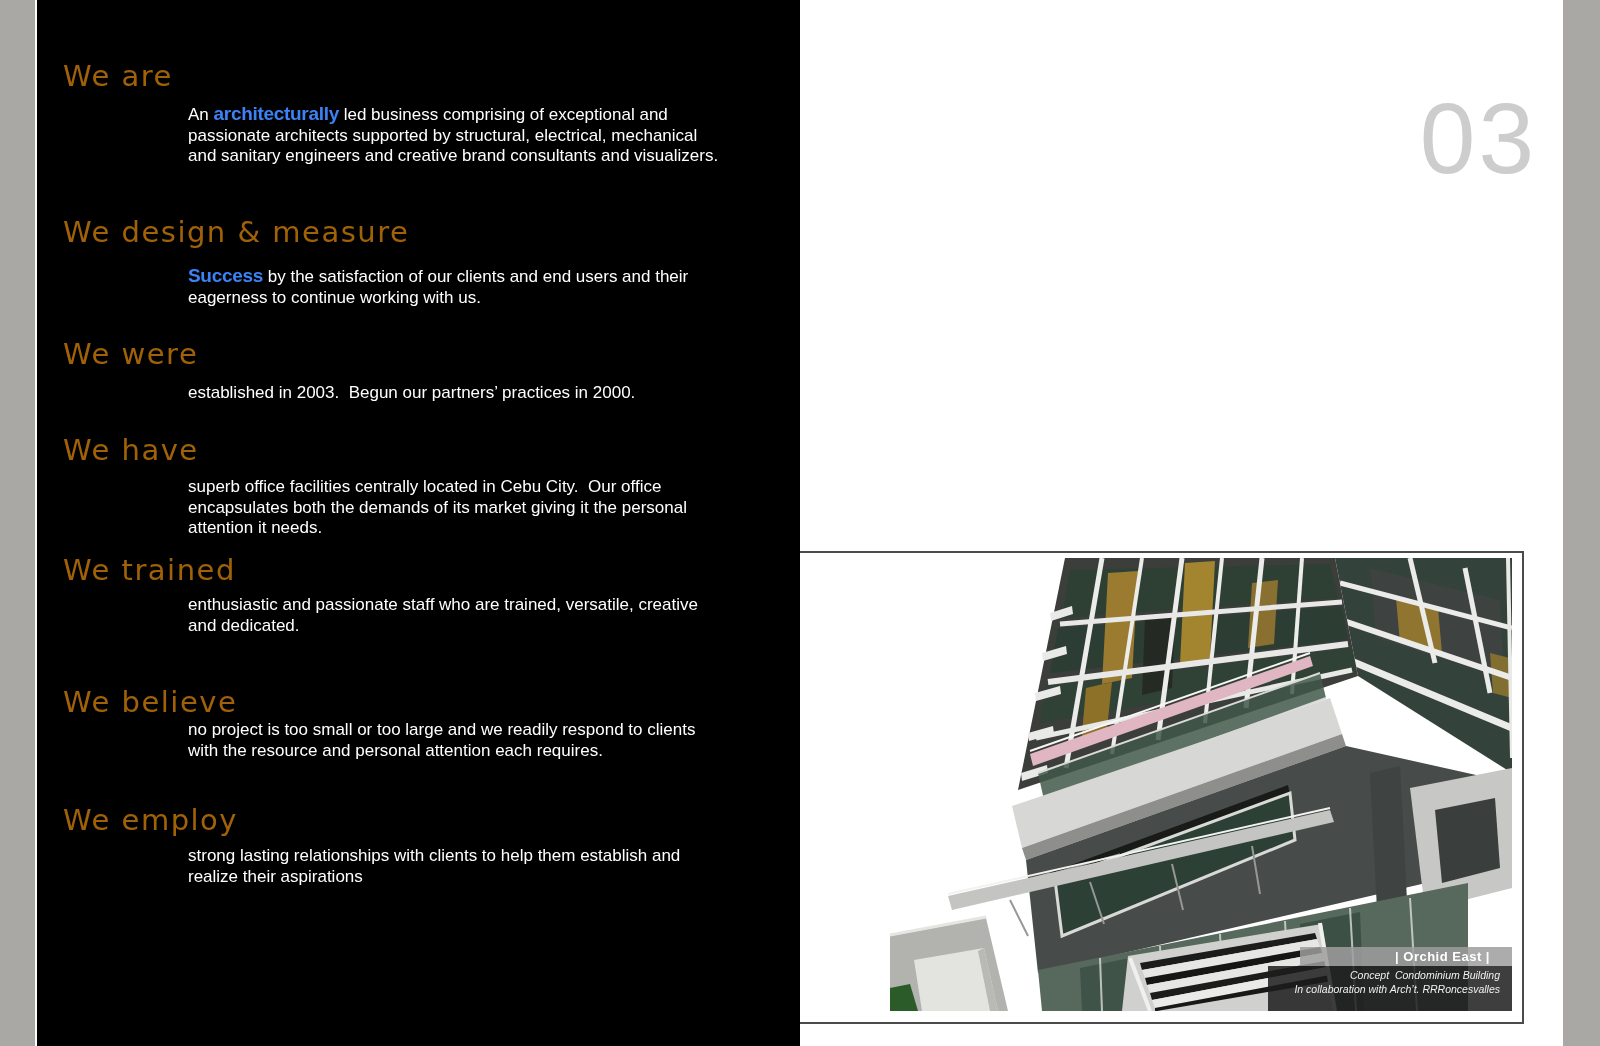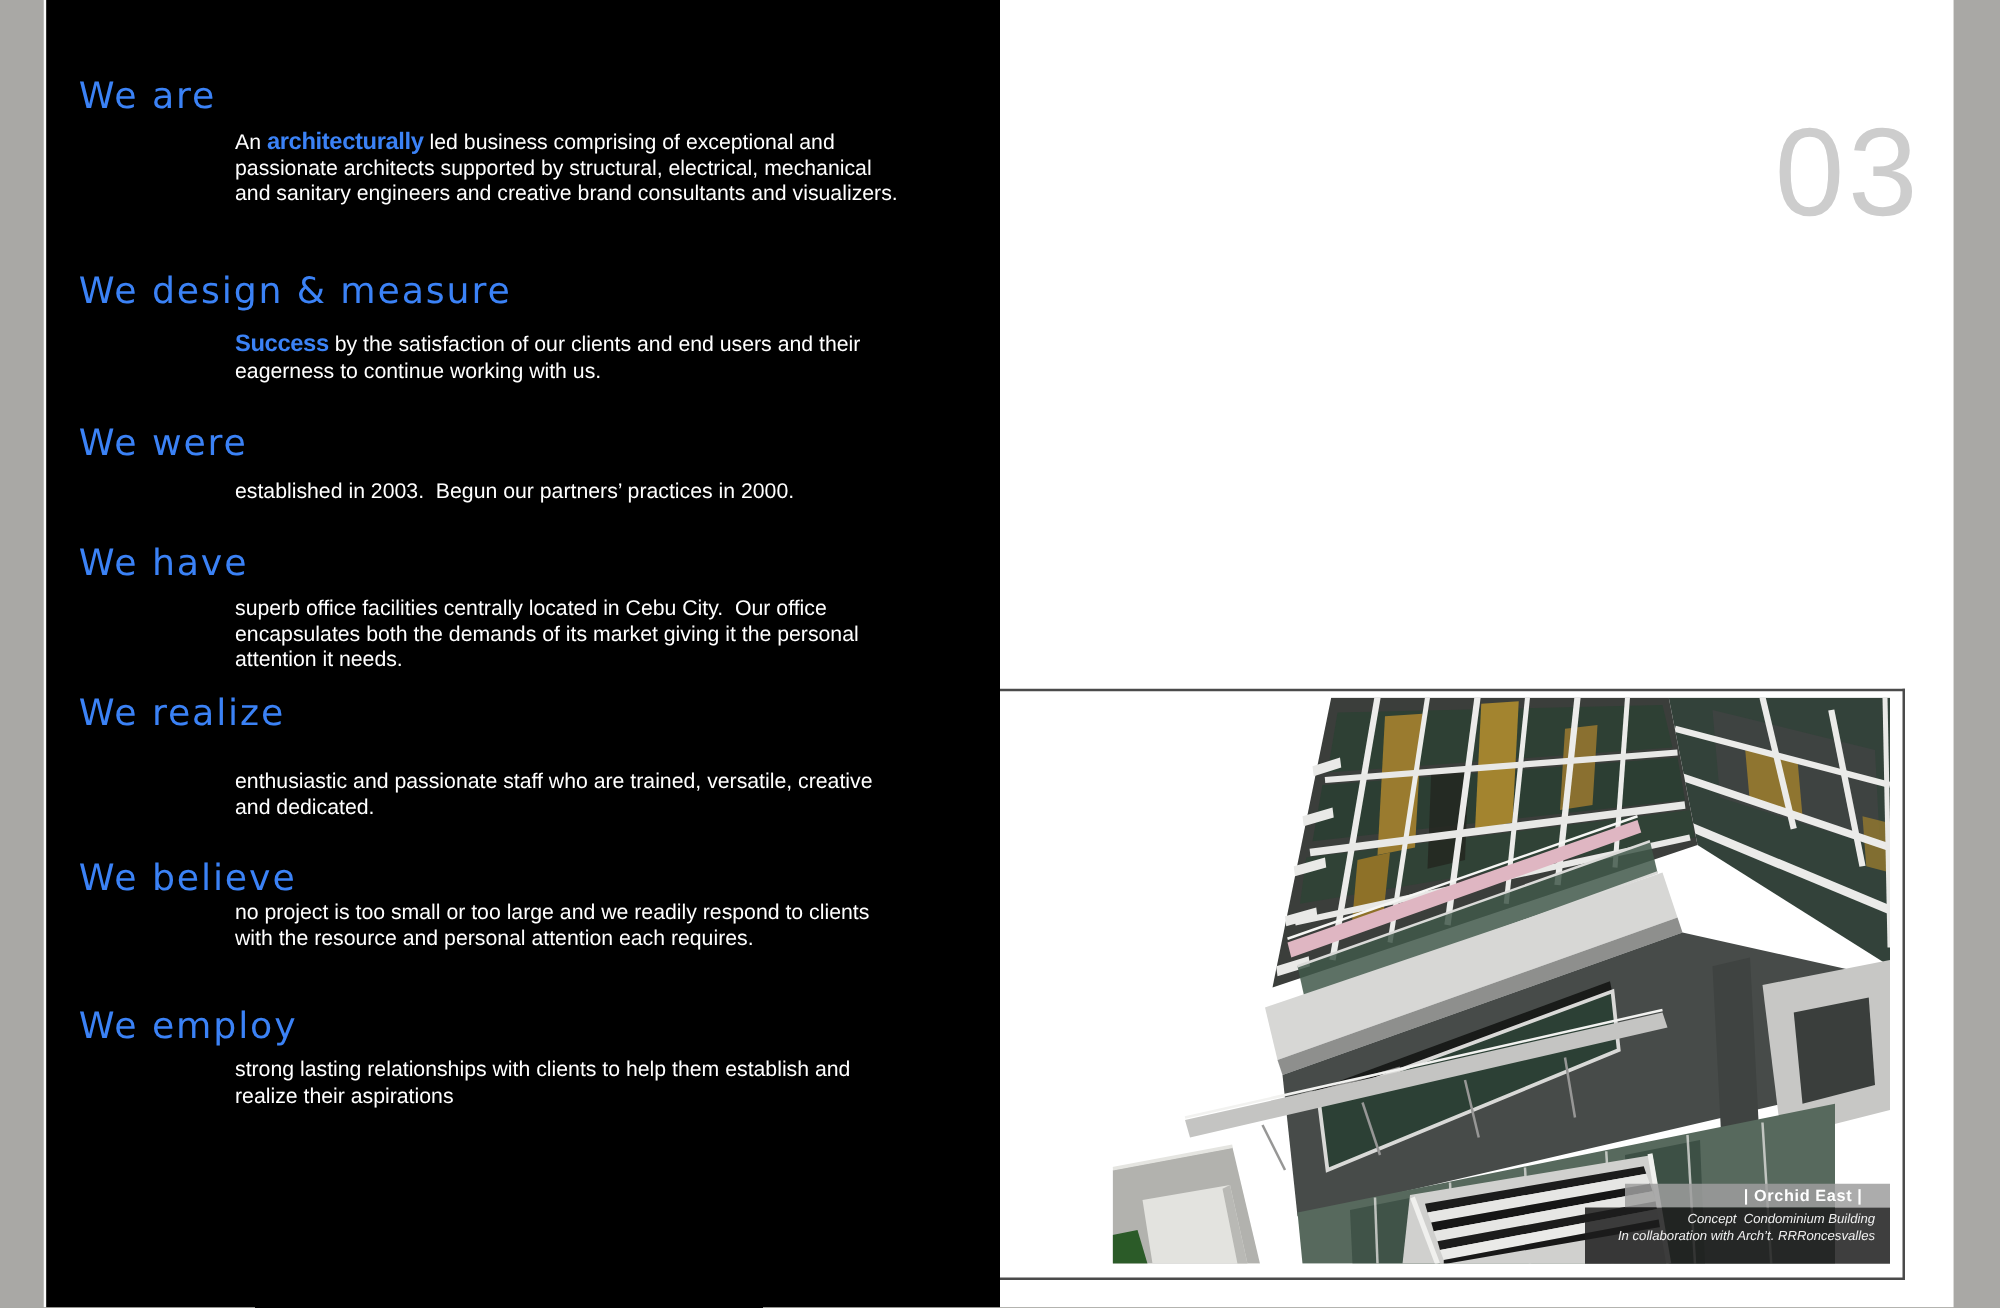--- a/index.html
+++ b/index.html
@@ -12,21 +12,21 @@
   #matte-right { left:1563px; width:37px; }
   #separator-line { position:absolute; top:0; bottom:0; left:35px; width:2px; background:#fbfbfb; }
 
   
   #text-panel { position:absolute; top:0; bottom:0; left:37px; width:763px; background:#000; }
   .section { position:absolute; left:0; width:763px; }
   .heading {
     position:absolute; left:26px; top:0;
     font-family:"DejaVu Sans", sans-serif;
     font-size:29px; line-height:36px; letter-spacing:1.5px;
-    color:#3b82f6; white-space:nowrap;
+    color:#a16207; white-space:nowrap;
   }
   .body {
     position:absolute; left:151px; width:532px;
     font-size:17px; line-height:20.5px; color:#ffffff;
     white-space:pre-wrap;
   }
   .em {
     font-size:19px; font-weight:bold; color:#3b82f6; letter-spacing:-0.3px;margin-top:34px;
   }
 
@@ -88,22 +88,22 @@
       <div class="heading">We were</div>
       <div class="body" style="top:47px"><span>established in 2003.  Begun our partners’ practices in 2000.</span></div>
     </div>
 
     <div class="section" style="top:432px">
       <div class="heading">We have</div>
       <div class="body" style="top:45px"><span>superb office facilities centrally located in Cebu City.  Our office encapsulates both the demands of its market giving it the personal attention it needs.</span></div>
     </div>
 
     <div class="section" style="top:552px">
-      <div class="heading">We realize</div>
-      <div class="body" style="top:63px"><span>enthusiastic and passionate staff who are trained, versatile, creative and dedicated.</span></div>
+      <div class="heading">We trained</div>
+      <div class="body" style="top:43px"><span>enthusiastic and passionate staff who are trained, versatile, creative and dedicated.</span></div>
     </div>
 
     <div class="section" style="top:684px">
       <div class="heading">We believe</div>
       <div class="body" style="top:36px"><span>no project is too small or too large and we readily respond to clients with the resource and personal attention each requires.</span></div>
     </div>
 
     <div class="section" style="top:802px">
       <div class="heading">We employ</div>
       <div class="body" style="top:44px"><span>strong lasting relationships with clients to help them establish and realize their aspirations</span></div>

